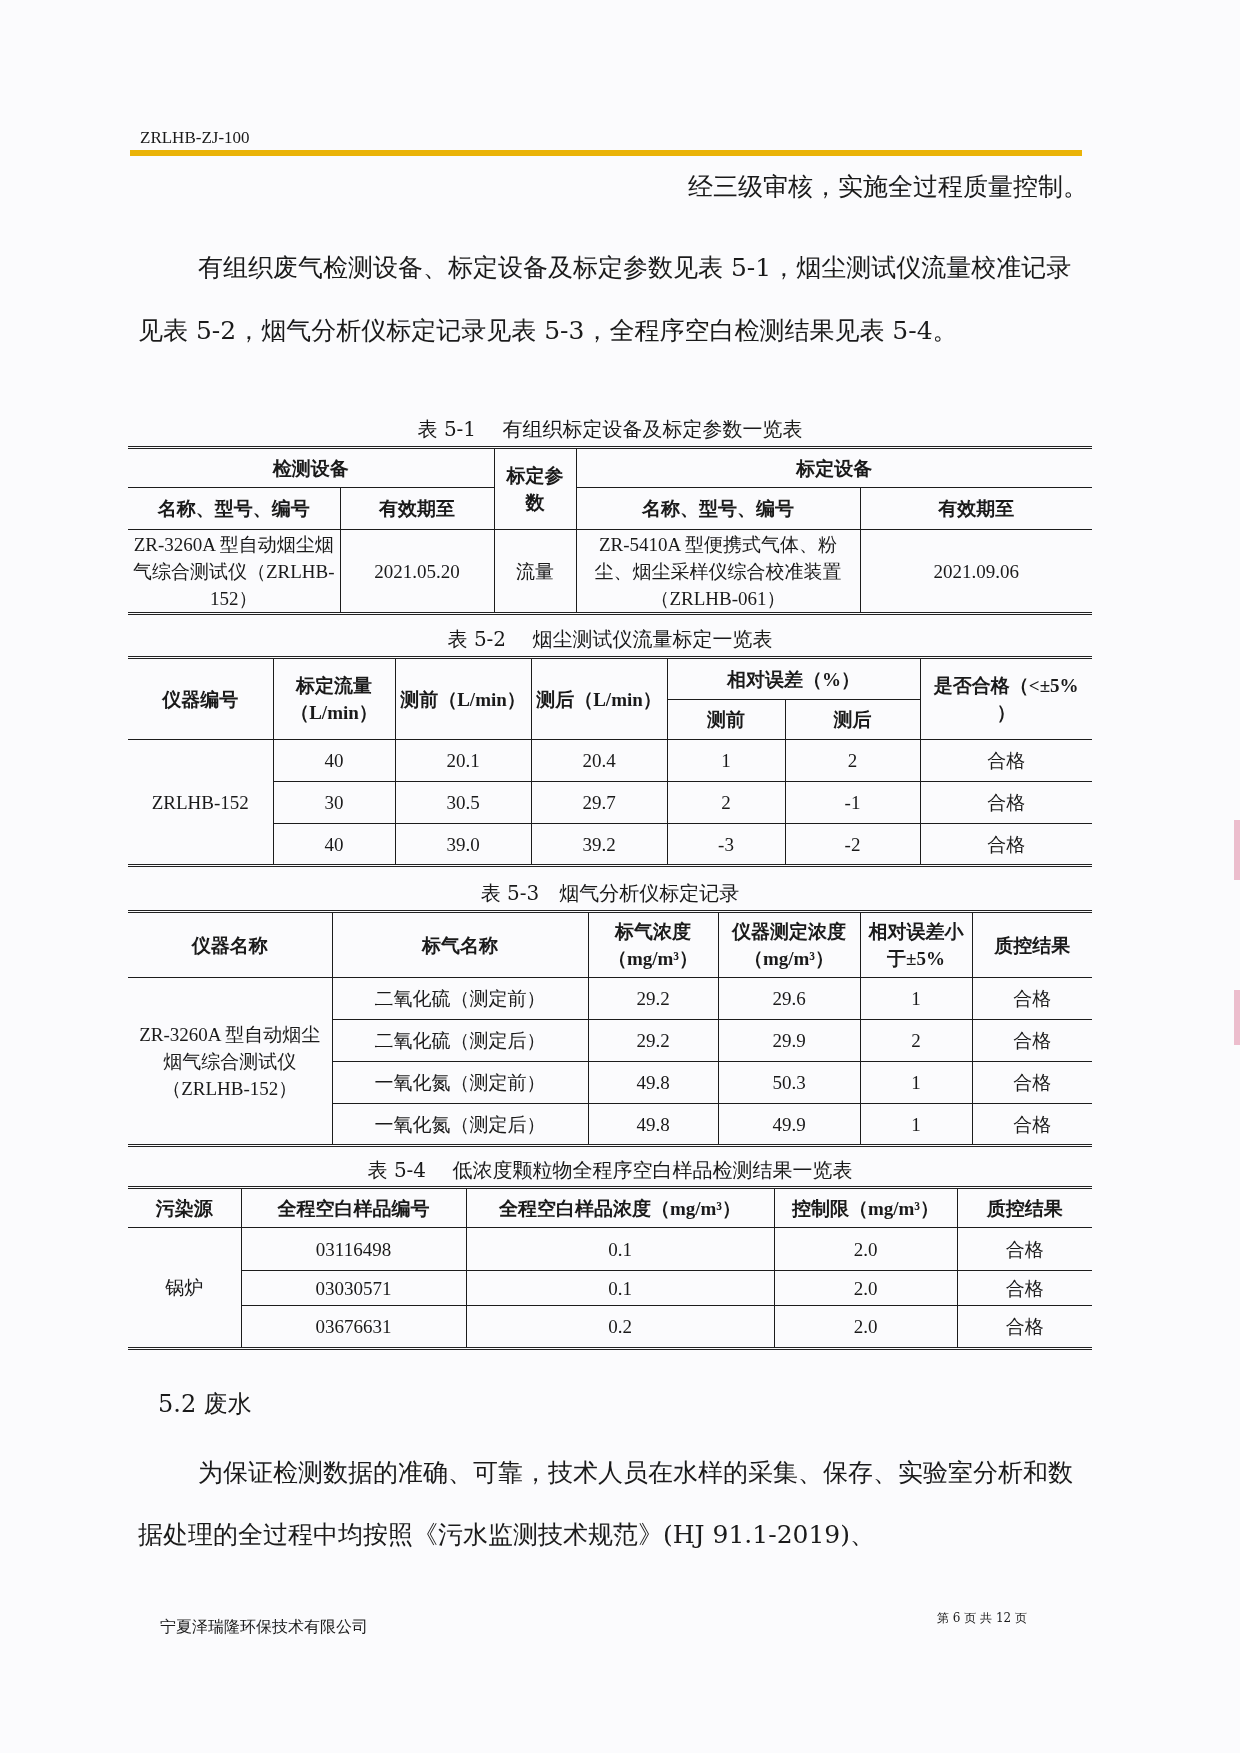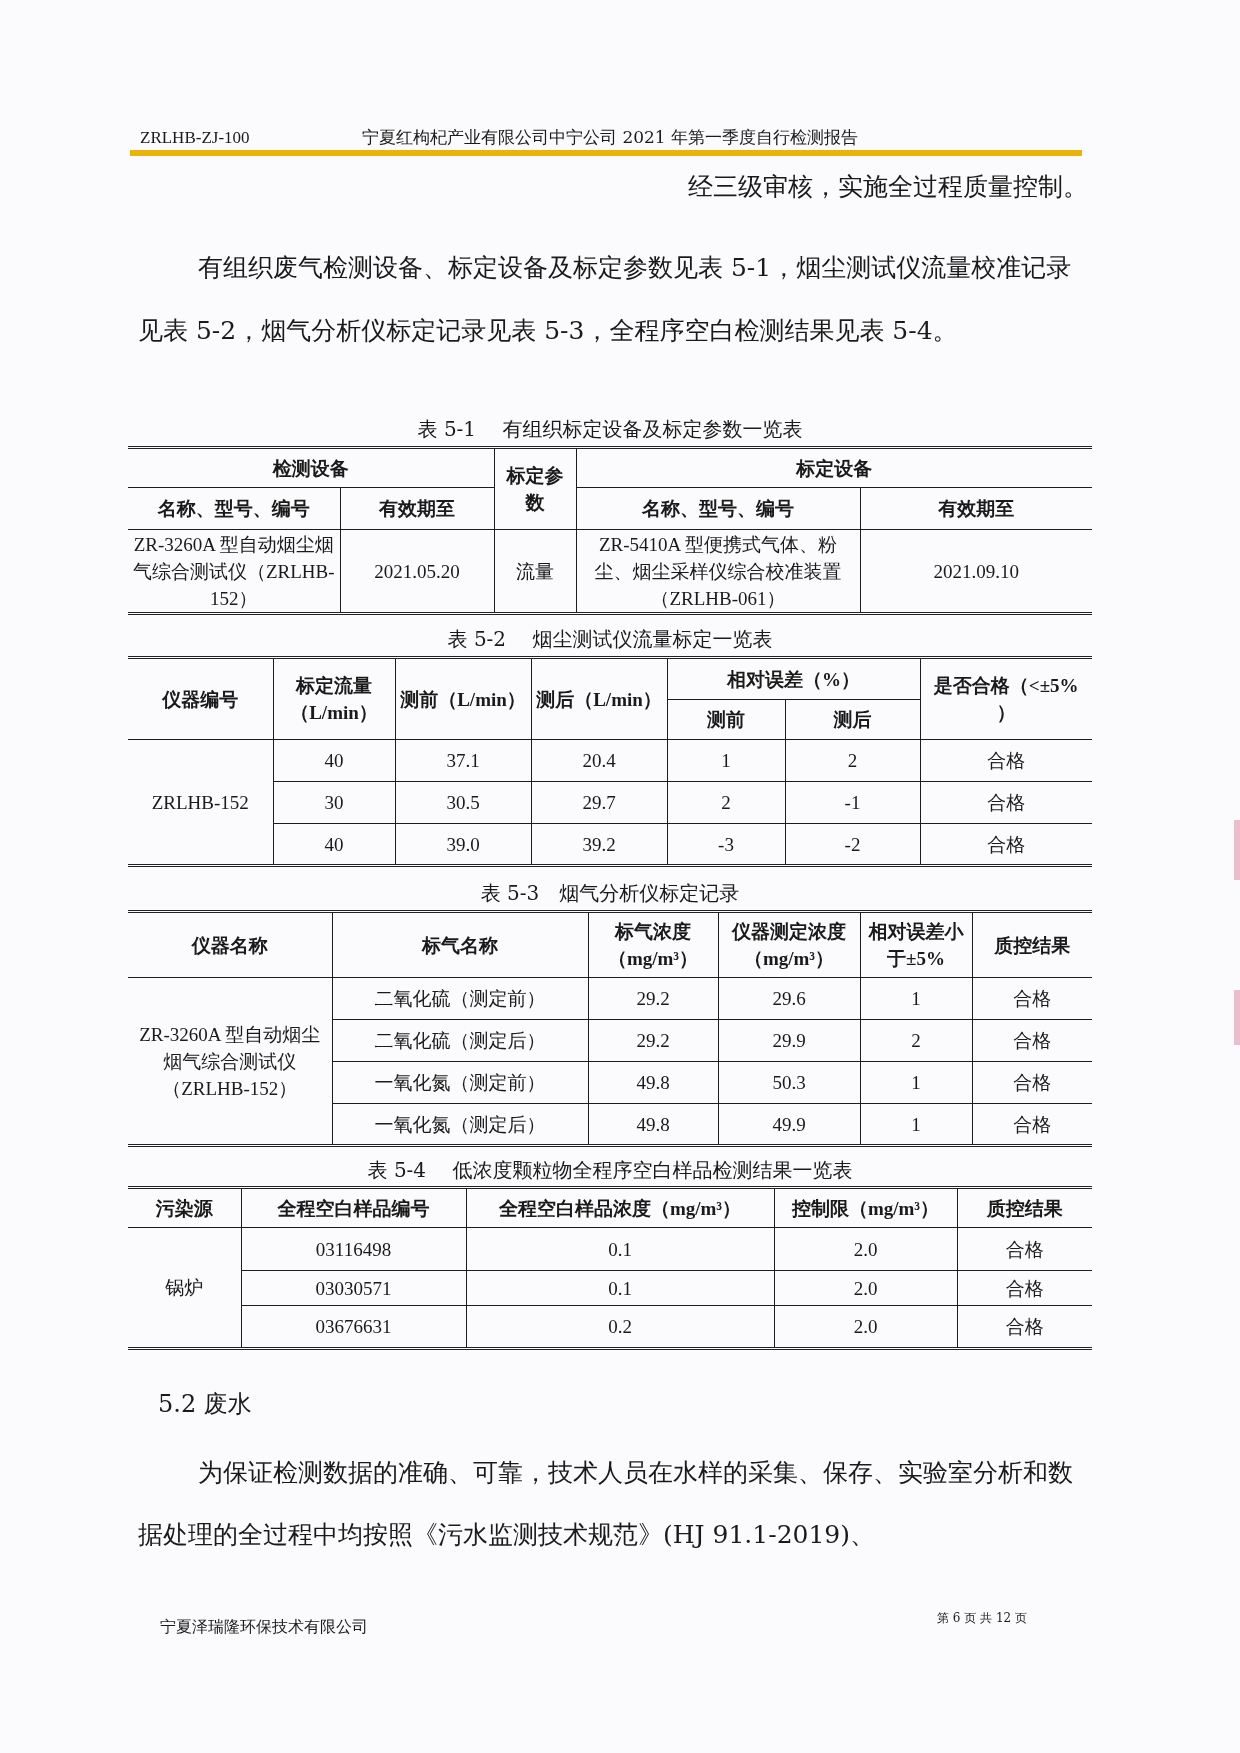--- a/index.html
+++ b/index.html
@@ -28,21 +28,20 @@
   .section { position: absolute; left: 158px; top: 1388px; font-size: 24px; font-weight: normal; }
   .footer-left { position: absolute; left: 160px; top: 1617px; font-size: 16px; }
   .footer-right { position: absolute; left: 937px; top: 1610px; font-size: 12px; }
   .stamp-mark { position: absolute; right: 0; width: 6px; background: #e7a3b8; opacity: .7; }
 </style>
 </head>
 <body>
 
 <div class="page-header">
   <span class="code">ZRLHB-ZJ-100</span>
-  <span class="title">宁夏红枸杞产业有限公司中宁公司 2021 年第一季度自行检测报告</span>
 </div>
 
 <div class="para" style="top:174px;text-align:right;">经三级审核，实施全过程质量控制。</div>
 <div class="para indent" style="top:236px; line-height:63px;">有组织废气检测设备、标定设备及标定参数见表 5-1，烟尘测试仪流量校准记录见表 5-2，烟气分析仪标定记录见表 5-3，全程序空白检测结果见表 5-4。</div>
 
 <div class="cap" style="top:416px;">表 5-1　 有组织标定设备及标定参数一览表</div>
 <table class="t" style="top:446px;">
   <colgroup>
       <col style="width:212px">
       <col style="width:154px">
@@ -60,21 +59,21 @@
     <th>名称、型号、编号</th>
     <th>有效期至</th>
     <th>名称、型号、编号</th>
     <th>有效期至</th>
   </tr>
   <tr style="height:84px">
     <td>ZR-3260A 型自动烟尘烟气综合测试仪（ZRLHB-152）</td>
     <td>2021.05.20</td>
     <td>流量</td>
     <td>ZR-5410A 型便携式气体、粉尘、烟尘采样仪综合校准装置（ZRLHB-061）</td>
-    <td>2021.09.10</td>
+    <td>2021.09.06</td>
   </tr>
 </tbody>
   </table>
 
 <div class="cap" style="top:626px;">表 5-2　 烟尘测试仪流量标定一览表</div>
 <table class="t" style="top:656px;">
   <colgroup>
       <col style="width:145px">
       <col style="width:122px">
       <col style="width:136px">
@@ -92,21 +91,21 @@
     <th colspan="2">相对误差（%）</th>
     <th rowspan="2">是否合格（&lt;±5% ）</th>
   </tr>
   <tr style="height:40px">
     <th>测前</th>
     <th>测后</th>
   </tr>
   <tr style="height:42px">
     <td rowspan="3">ZRLHB-152</td>
     <td>40</td>
-    <td>37.1</td>
+    <td>20.1</td>
     <td>20.4</td>
     <td>1</td>
     <td>2</td>
     <td>合格</td>
   </tr>
   <tr style="height:42px">
     <td>30</td>
     <td>30.5</td>
     <td>29.7</td>
     <td>2</td>

